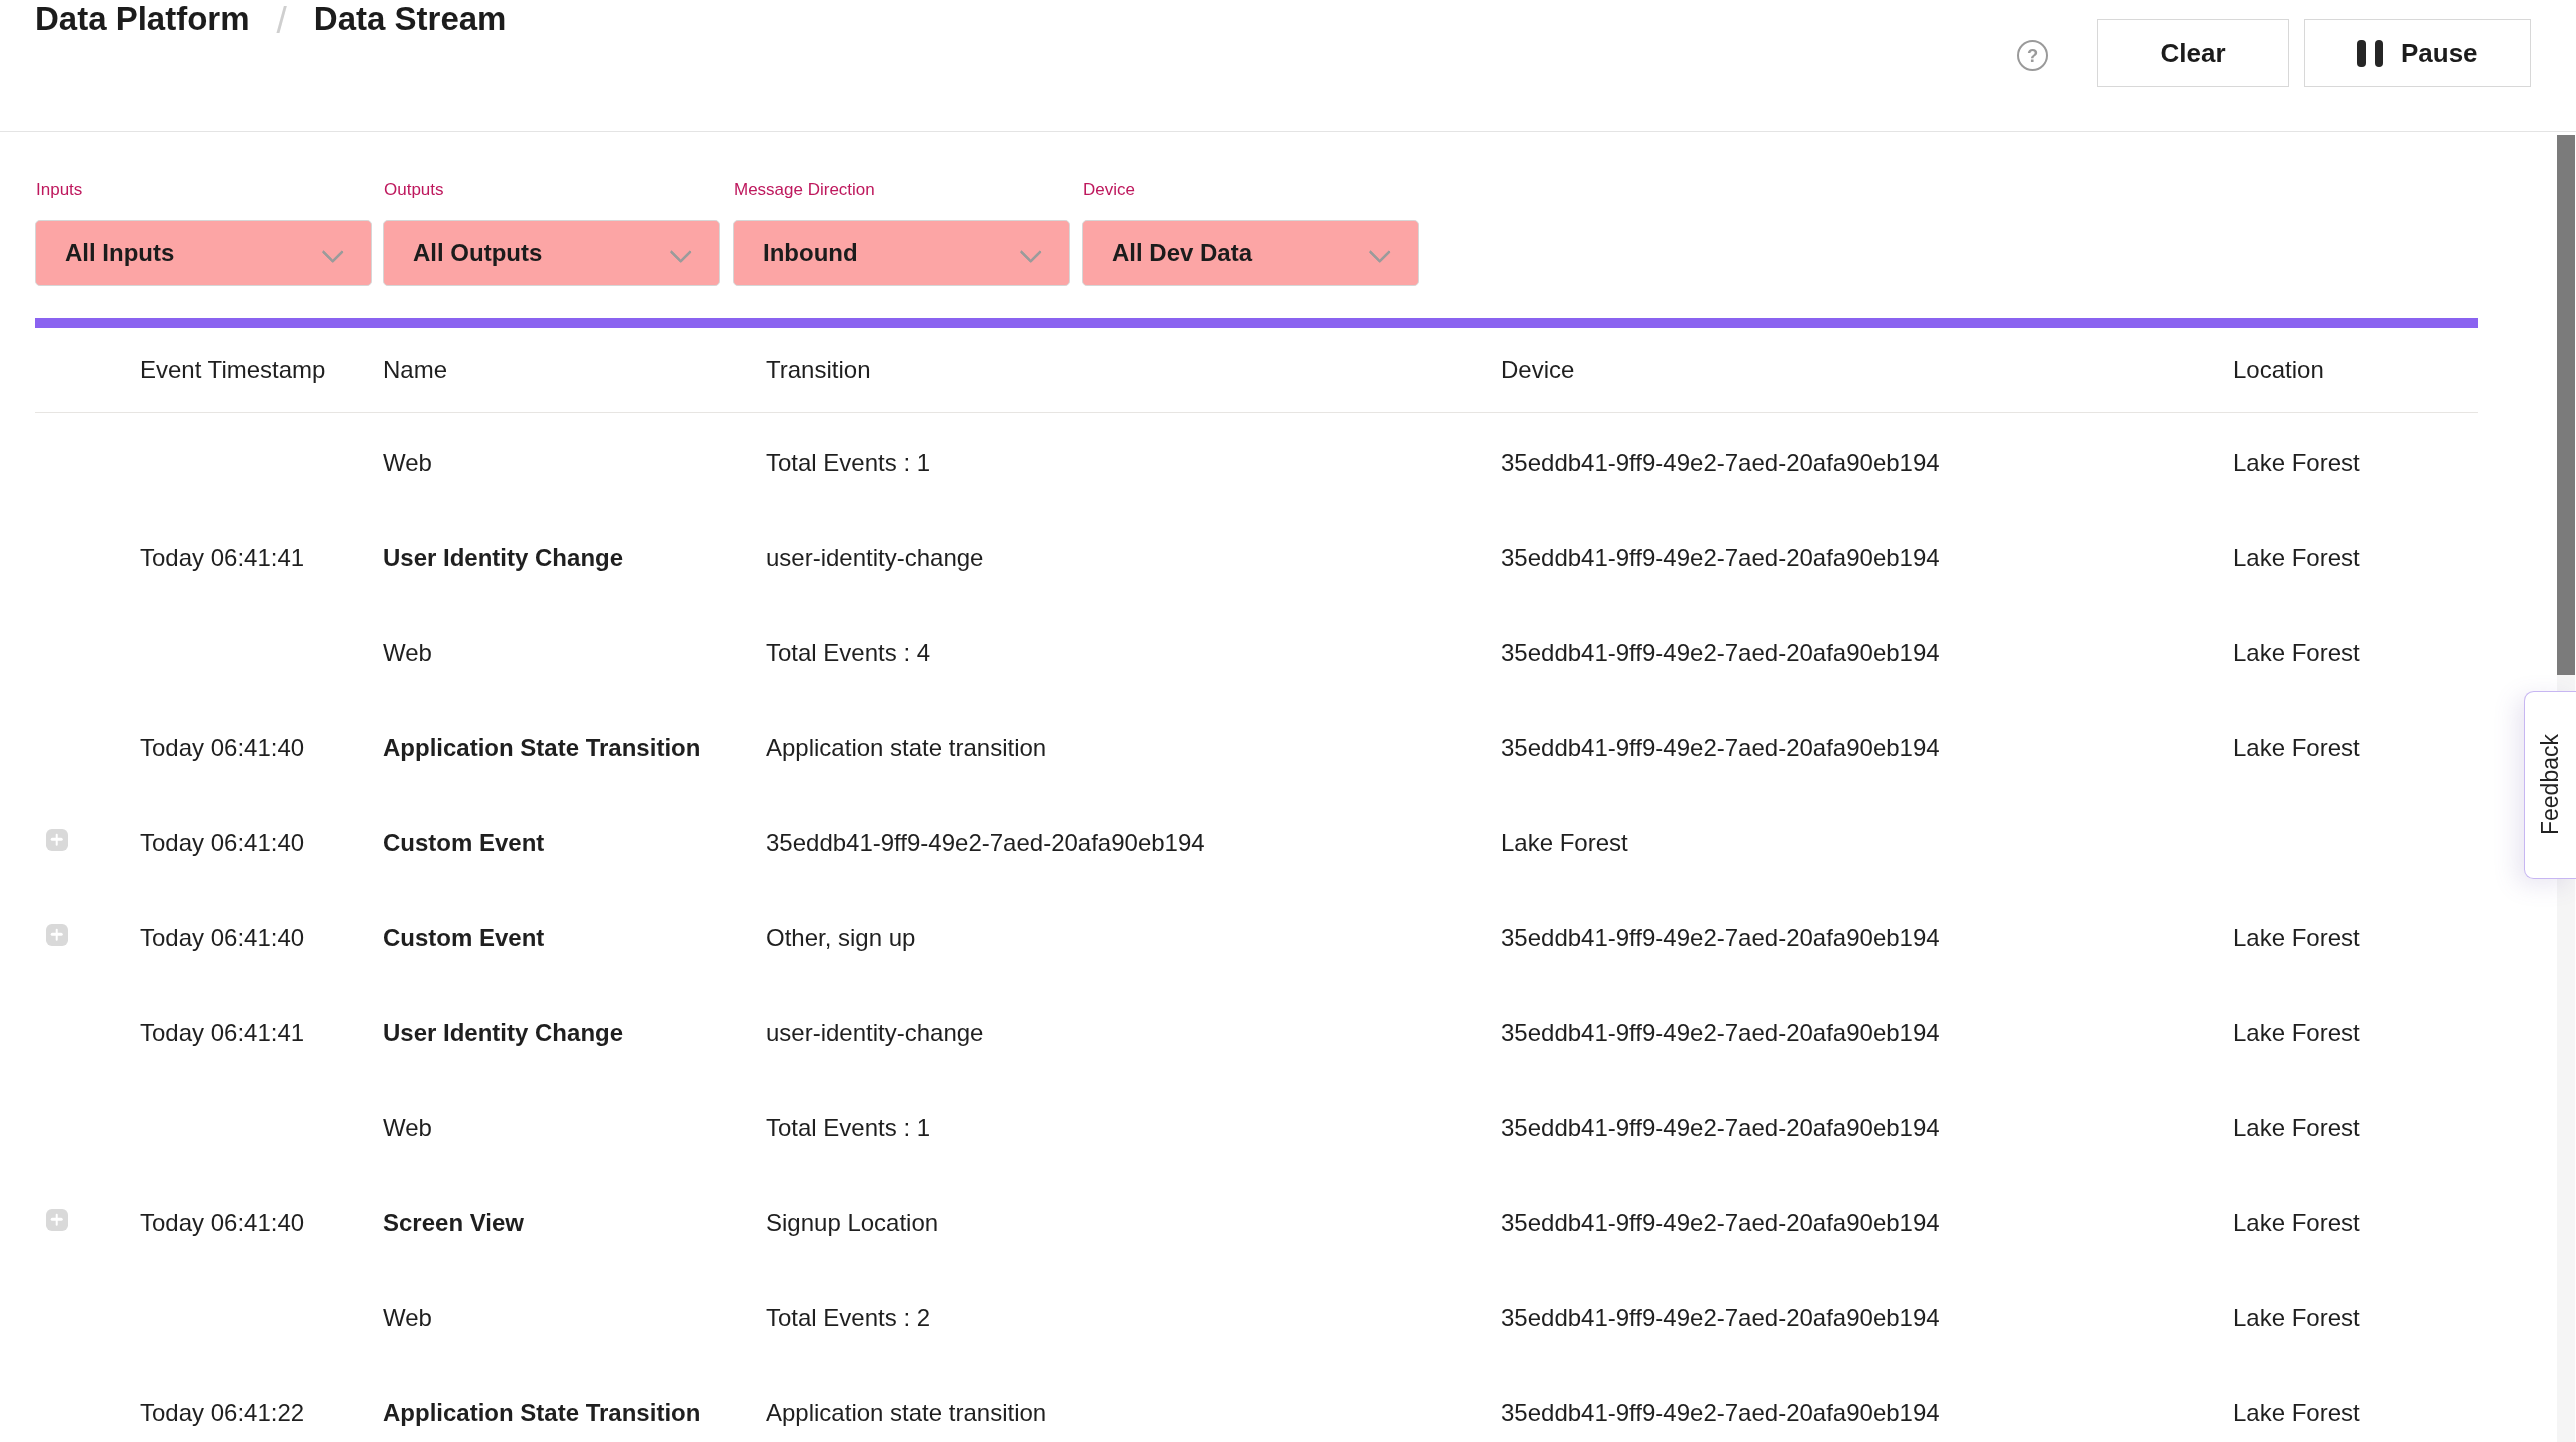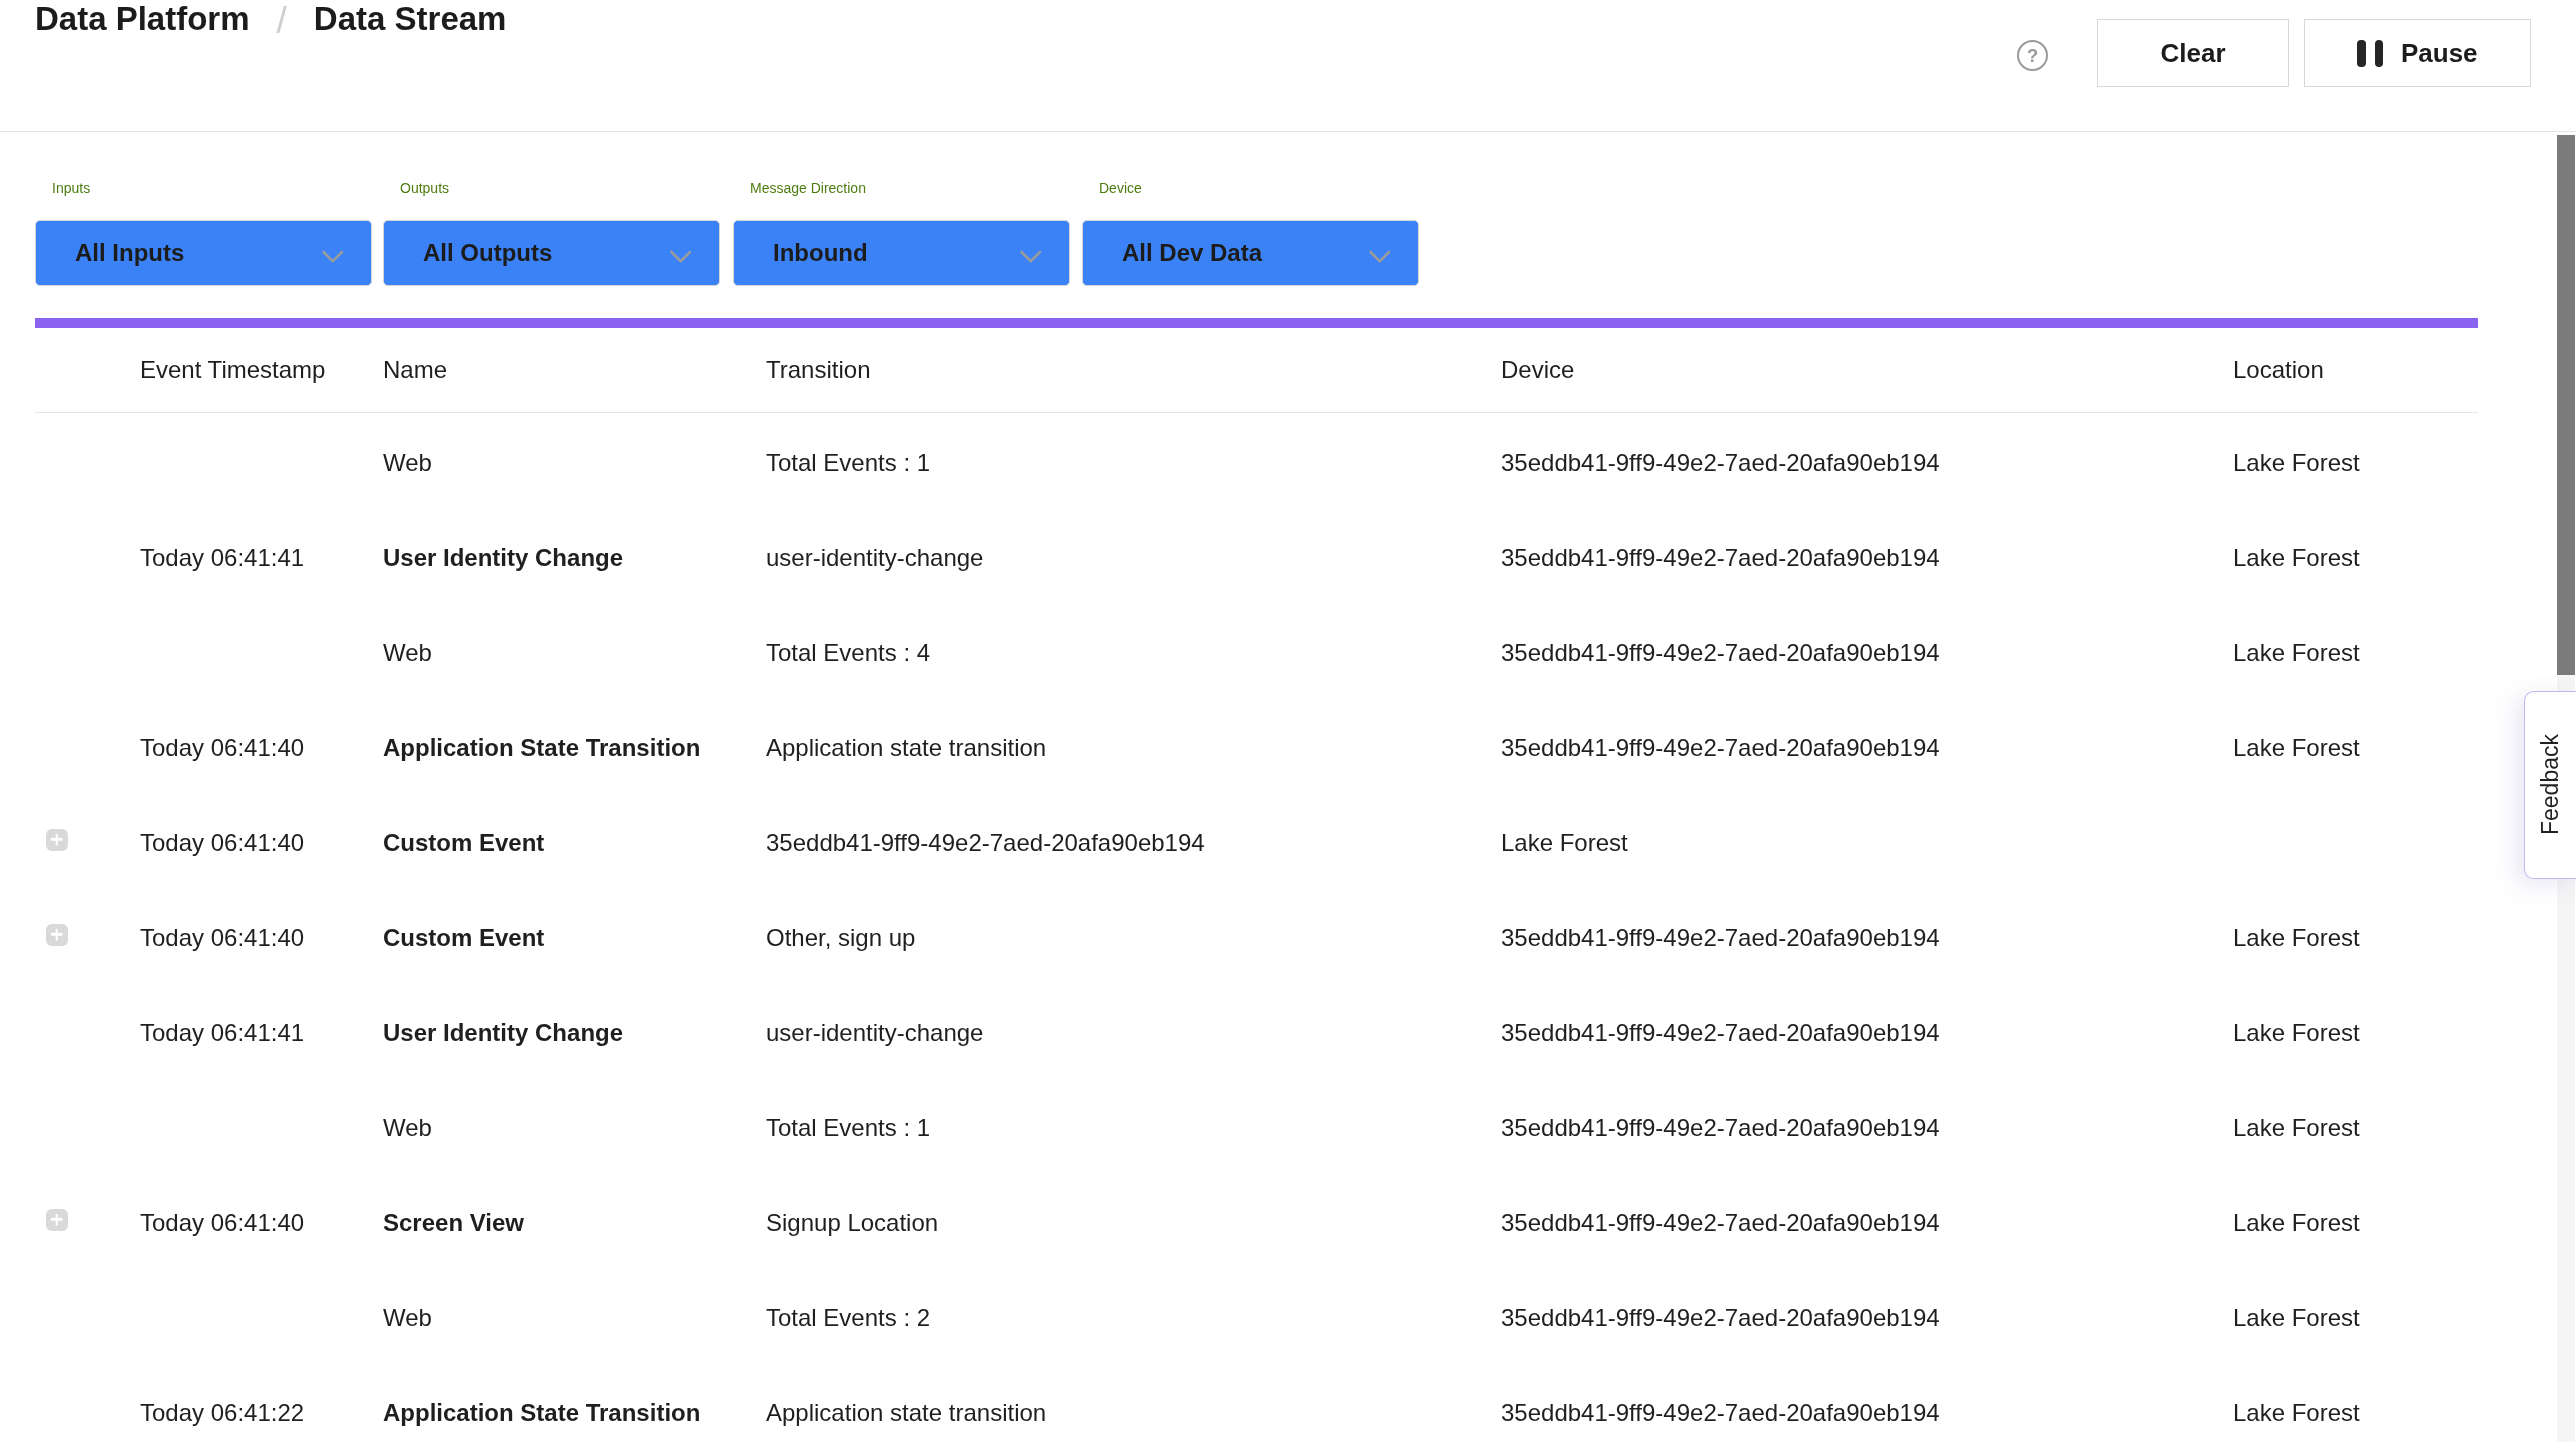--- a/index.html
+++ b/index.html
@@ -24,25 +24,25 @@
          display:flex; align-items:center; justify-content:center; gap:17.5px;
          font-size:26px; font-weight:700; color:#1c1c1c; cursor:pointer;
          font-family:"Liberation Sans", sans-serif; }
   .btn-clear { left:2097px; width:192px; }
   .btn-pause { left:2304px; width:227px; }
   .pause-ic { display:inline-flex; gap:8.7px; }
   .pause-ic i { display:block; width:8.7px; height:27px; background:#262626; border-radius:3.9px; }
 
   
   .filter { position:absolute; width:337px; }
-  .filter .flabel { position:absolute; top:-40px; left:17px; font-size:14px;
-                    color:#4d7c0f; white-space:nowrap; }
+  .filter .flabel { position:absolute; top:-40px; left:1px; font-size:17px;
+                    color:#be185d; white-space:nowrap; }
   .filter .fbox { position:absolute; top:0; left:0; width:337px; height:66px;
-                  border:1.9px solid #d6d6d6; border-radius:4.9px; background:#3b82f6;
-                  display:flex; align-items:center; padding:0 39px;
+                  border:1.9px solid #d6d6d6; border-radius:4.9px; background:#fca5a5;
+                  display:flex; align-items:center; padding:0 29px;
                   font-size:24px; font-weight:700; color:#1c1c1c; cursor:pointer; }
   .chev { position:absolute; right:31px; top:23px; width:15.5px; height:15.5px;
           border-right:3.9px solid #9b9b9b; border-bottom:3.9px solid #9b9b9b;
           transform:rotate(45deg); border-radius:1.9px; }
   #filter-1 { left:35px;  top:220px; }
   #filter-2 { left:383px; top:220px; }
   #filter-3 { left:733px; top:220px; }
   #filter-4 { left:1082px; top:220px; }
 
   

